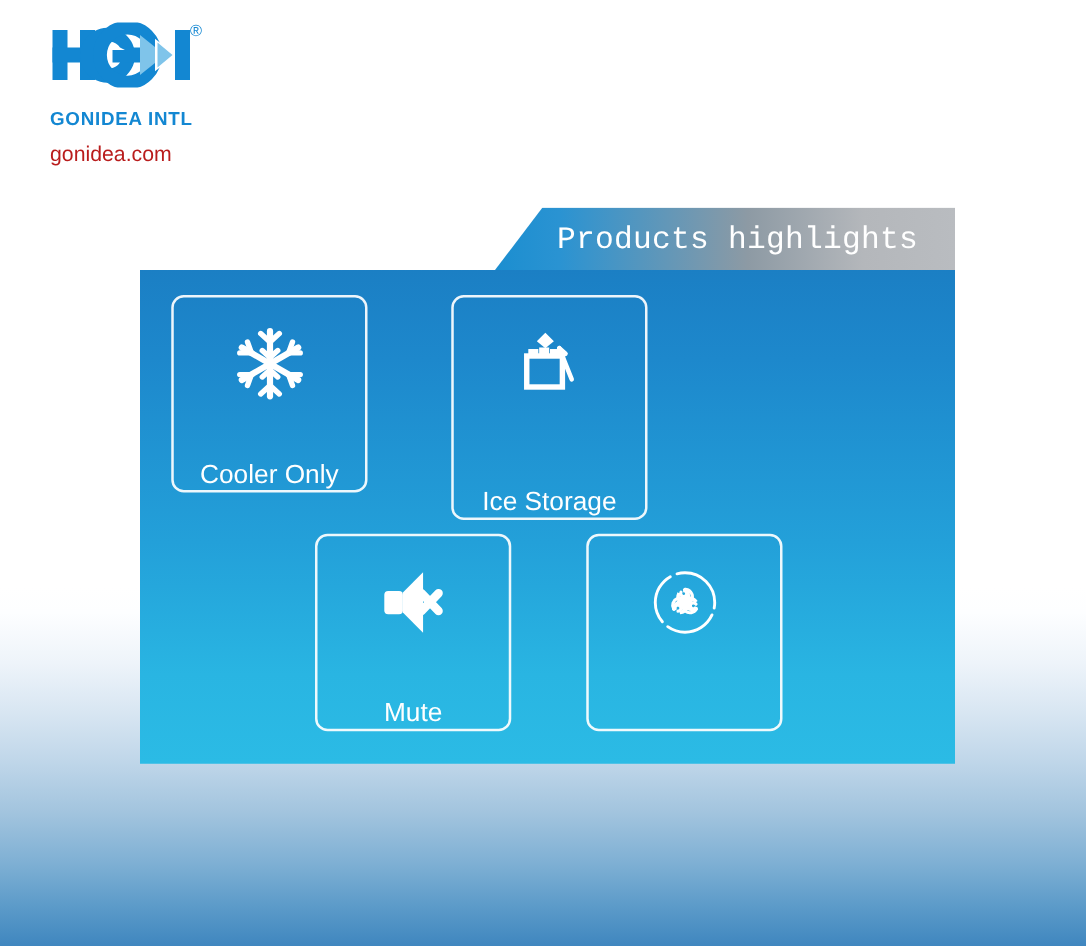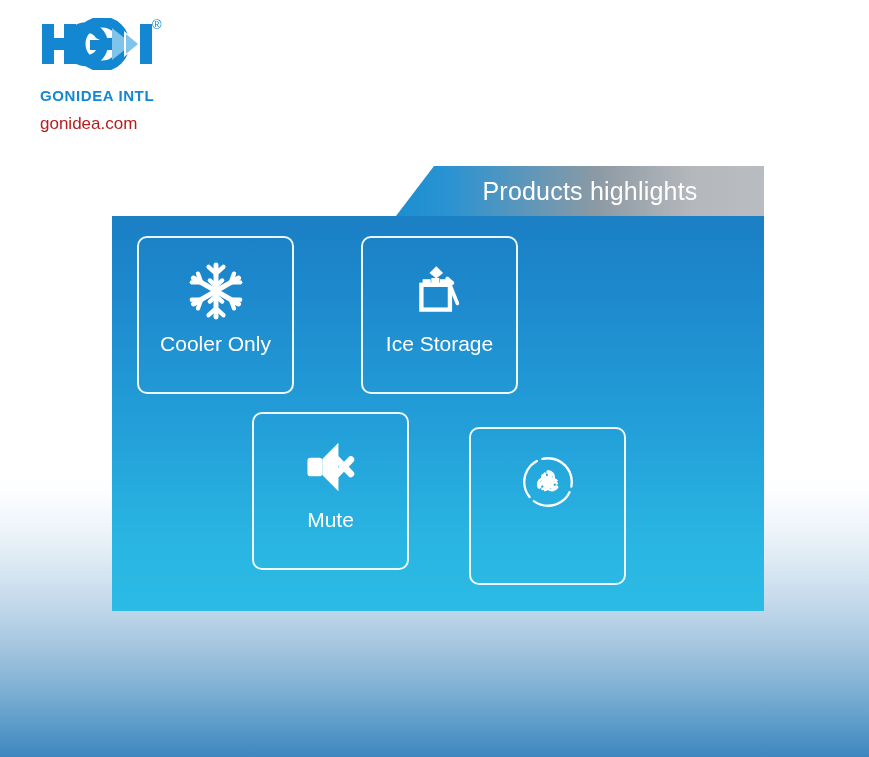--- a/index.html
+++ b/index.html
@@ -87,21 +87,21 @@
     position: absolute;
     left: 0; top: 0;
     width: 368px; height: 50px;
     display: flex;
     align-items: center;
     justify-content: center;
     padding-left: 20px;
     box-sizing: border-box;
     color: #ffffff;
     font-size: 25px;
-    font-family: Liberation Sans, sans-serif;
+    font-family: Liberation Mono, monospace;
     letter-spacing: 0.2px;
     white-space: nowrap;
   }
 
   
   #panel {
     position: absolute;
     left: 112px;
     top: 216px;
     width: 652px;
@@ -110,21 +110,21 @@
   }
 
   .card {
     position: absolute;
     border: 2px solid rgba(255,255,255,0.92);
     border-radius: 10px;
     box-sizing: border-box;
     display: flex;
     flex-direction: column;
     align-items: center;
-    justify-content: flex-start;
+    justify-content: space-between;
   }
   .card-icon {
     margin-top: 22px;
     width: 70px;
     height: 62px;
     display: flex;
     align-items: center;
     justify-content: center;
   }
   .card-label {
@@ -133,23 +133,23 @@
     font-size: 21px;
     font-family: "Liberation Sans", sans-serif;
     text-align: center;
     line-height: 1.12;
     white-space: pre-line;
     padding: 0 4px;
   }
 
   
   #card-cooler   { left: 25px;  top: 20px;  width: 157px; height: 158px; }
-  #card-ice      { left: 249px; top: 20px;  width: 157px; height: 158px; }
+  #card-ice      { left: 249px; top: 20px;  width: 157px; height: 180px; }
   #card-speed    { left: 469px; top: 20px;  width: 157px; height: 158px; }
-  #card-mute     { left: 140px; top: 196px; width: 157px; height: 158px; }
+  #card-mute     { left: 140px; top: 211px; width: 157px; height: 158px; }
   #card-mobility { left: 357px; top: 211px; width: 157px; height: 158px; }
 
   svg { display: block; }
 </style>
 </head>
 <body>
 
 <div id="page-bg"></div>
 
 <div id="logo-block">

